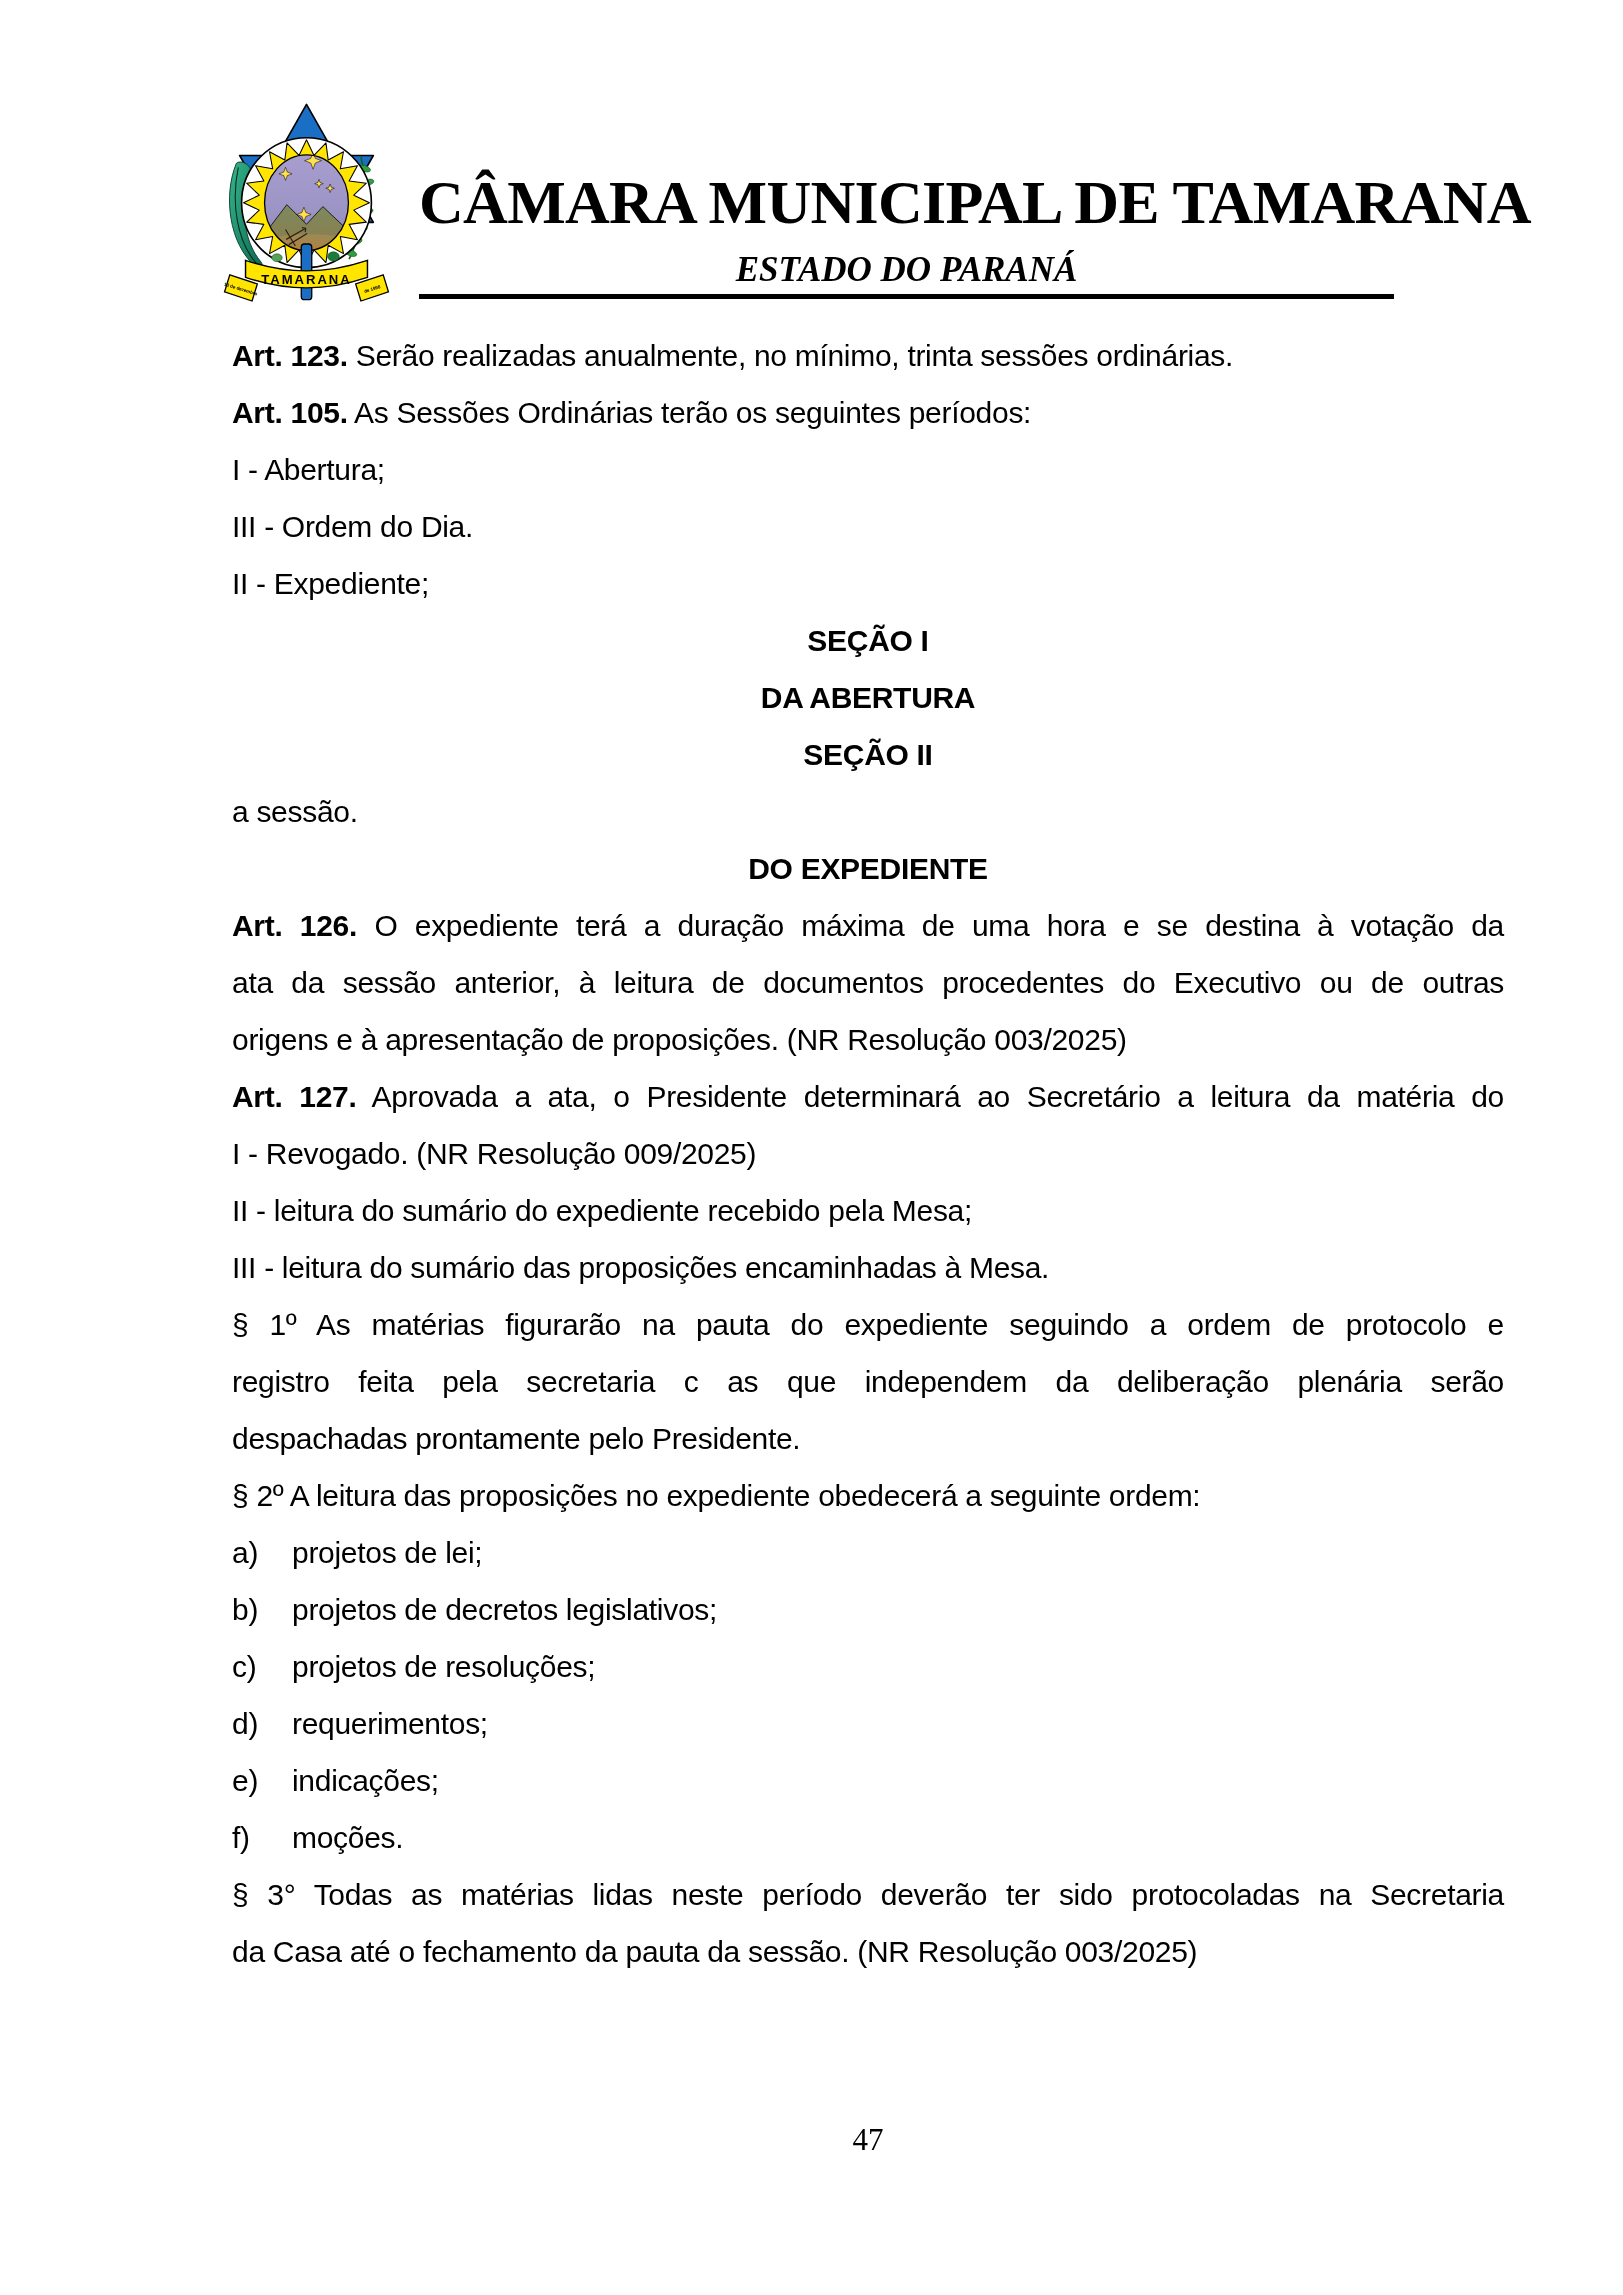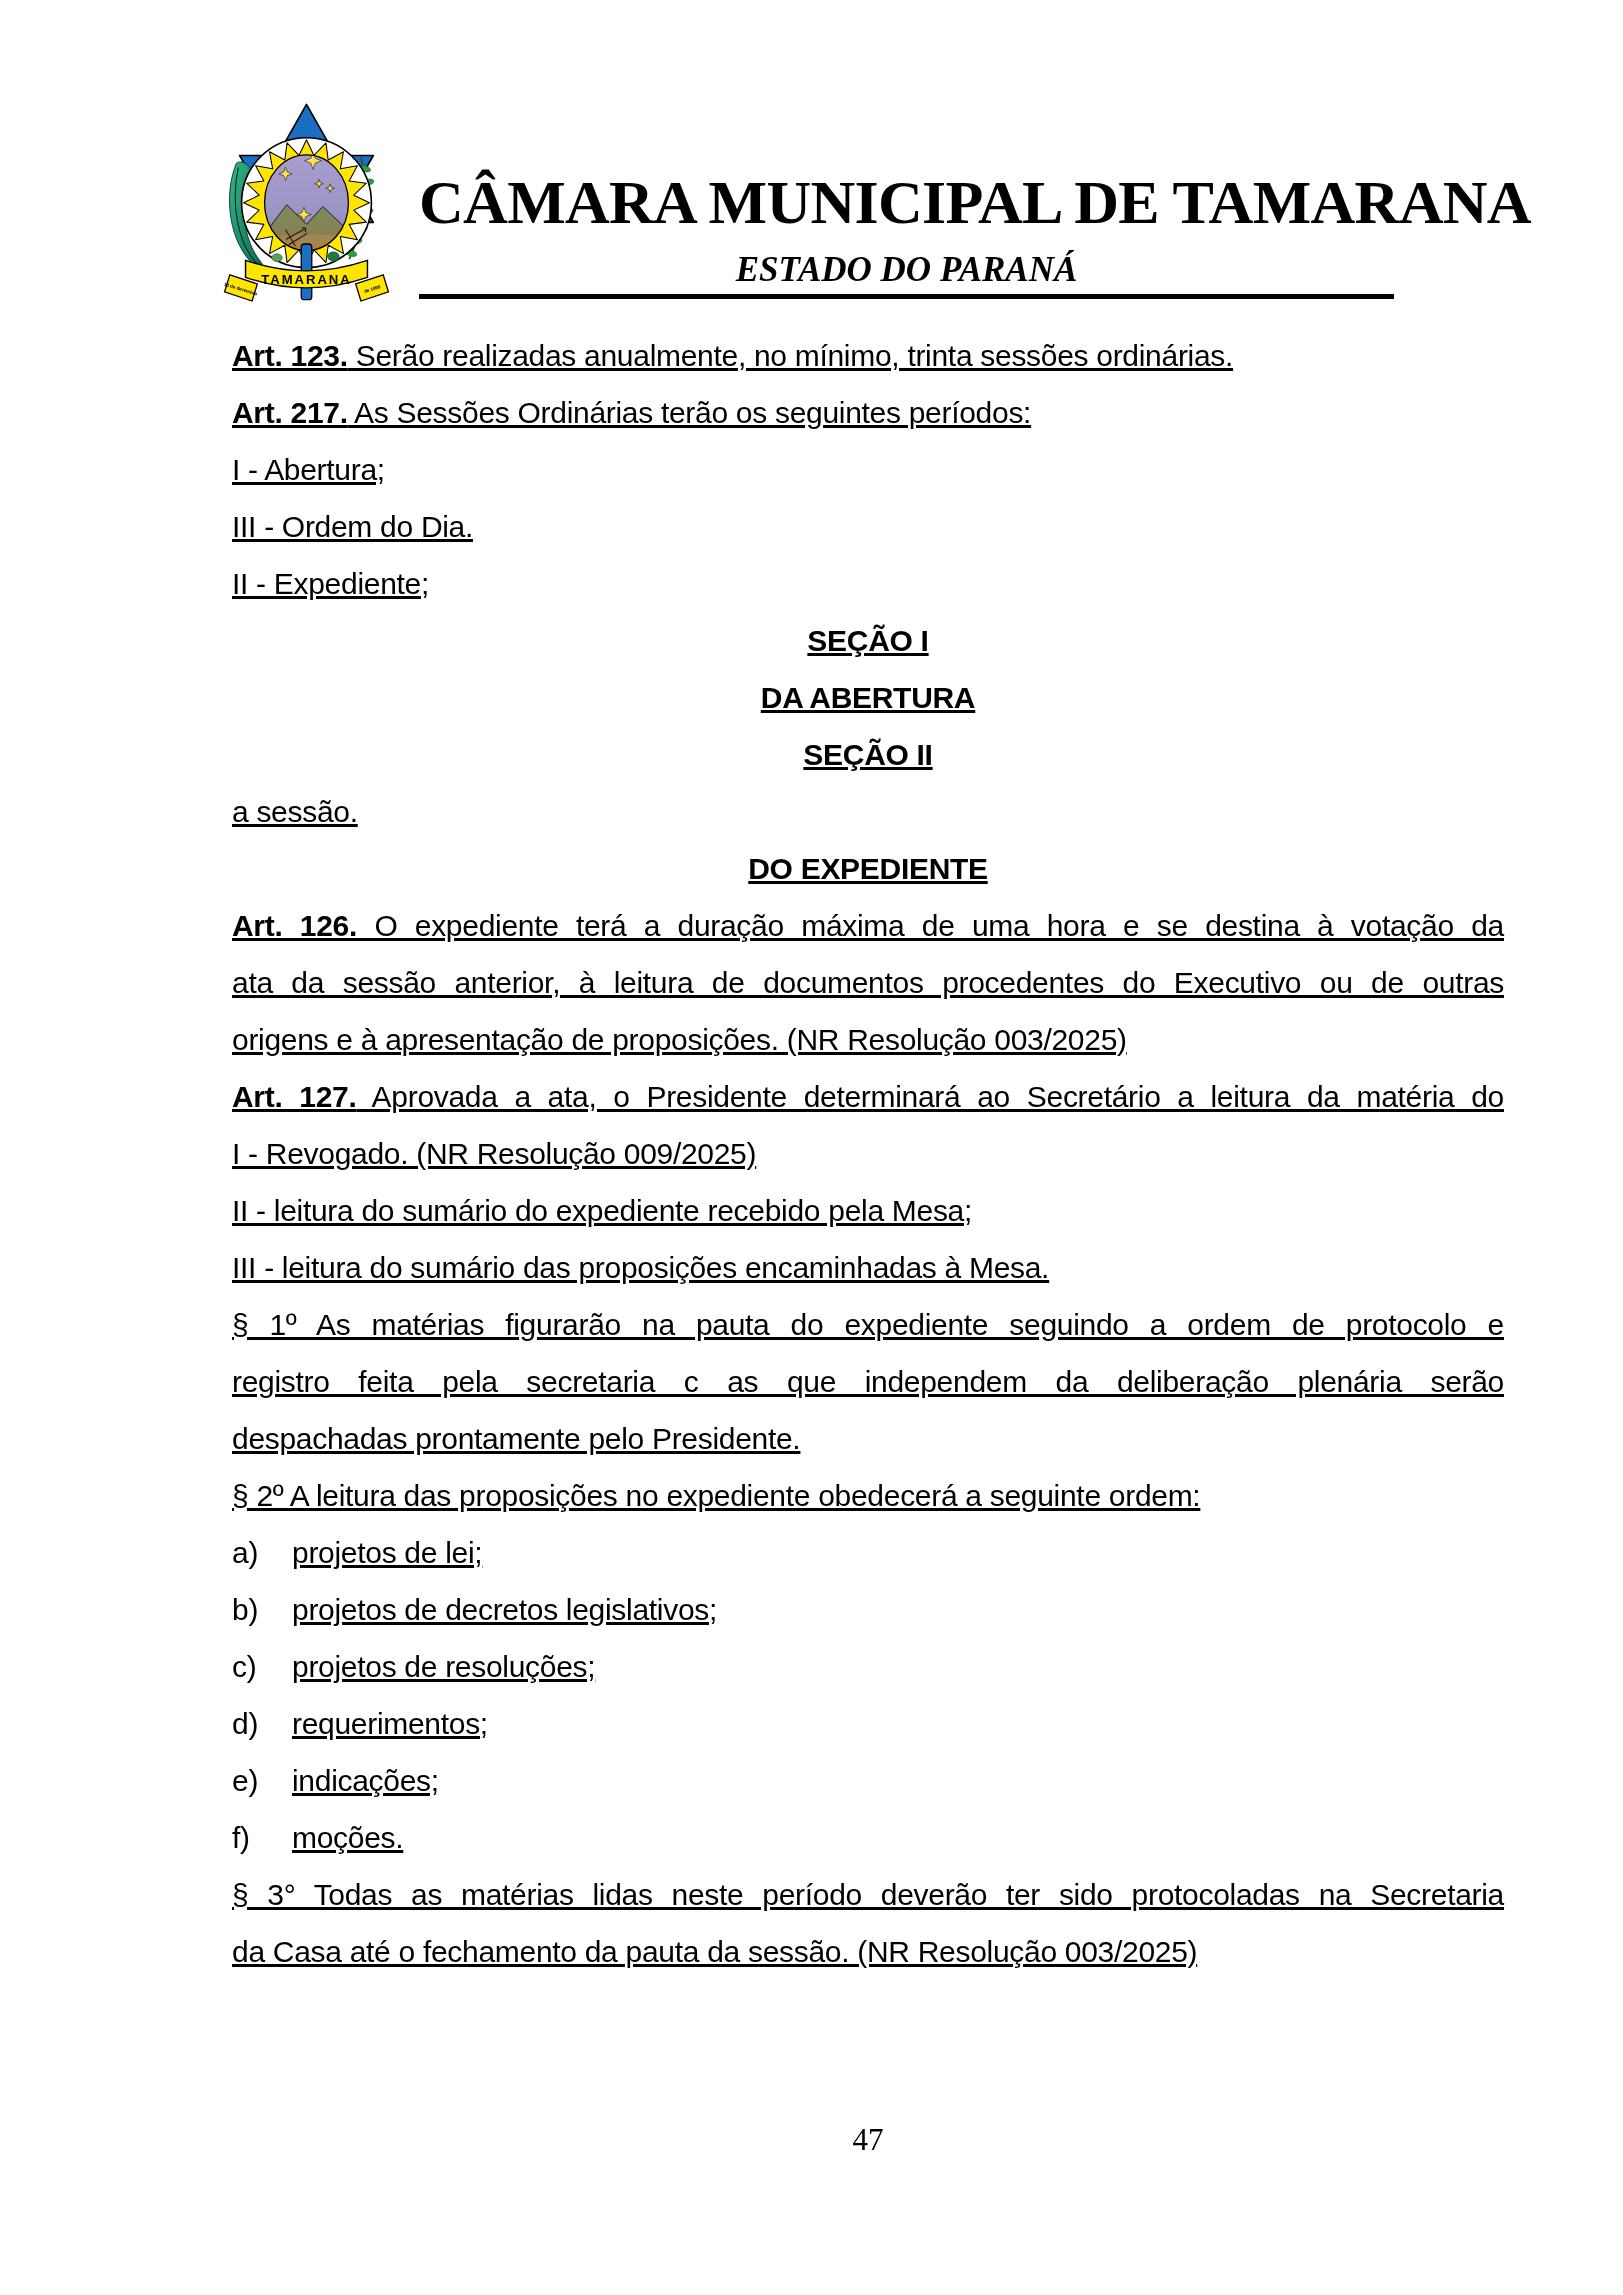--- a/index.html
+++ b/index.html
@@ -53,21 +53,20 @@
     left:232px; top:327px;
     width:1272px;
     font-size:30px;
     letter-spacing:-0.3px;
   }
   .line{
     height:57px;
     line-height:57px;
     white-space:nowrap;
     text-align:left;
-    text-decoration:underline;
   }
   .line.justify{
     white-space:normal;
     text-align:justify;
     text-align-last:justify;
   }
   .line.center{
     text-align:center;
     font-weight:bold;
   }
@@ -183,21 +182,21 @@
   </div>
 
   <div class="header-text">
     <div class="header-title">CÂMARA MUNICIPAL DE TAMARANA</div>
     <div class="header-subtitle">ESTADO DO PARANÁ</div>
   </div>
   <div class="header-rule"></div>
 
   <div class="doc" id="doc">
       <div class="line left"><b>Art. 123.</b><span> Serão realizadas anualmente, no mínimo, trinta sessões ordinárias.</span></div>
-      <div class="line left"><b>Art. 217.</b><span> As Sessões Ordinárias terão os seguintes períodos:</span></div>
+      <div class="line left"><b>Art. 105.</b><span> As Sessões Ordinárias terão os seguintes períodos:</span></div>
       <div class="line left"><span>I - Abertura;</span></div>
       <div class="line left"><span>III - Ordem do Dia.</span></div>
       <div class="line left"><span>II - Expediente;</span></div>
       <div class="line center"><span>SEÇÃO I</span></div>
       <div class="line center"><span>DA ABERTURA</span></div>
       <div class="line center"><span>SEÇÃO II</span></div>
       <div class="line left"><span>a sessão.</span></div>
       <div class="line center"><span>DO EXPEDIENTE</span></div>
       <div class="line justify"><b>Art. 126.</b><span> O expediente terá a duração máxima de uma hora e se destina à votação da</span></div>
       <div class="line justify"><span>ata da sessão anterior, à leitura de documentos procedentes do Executivo ou de outras</span></div>

